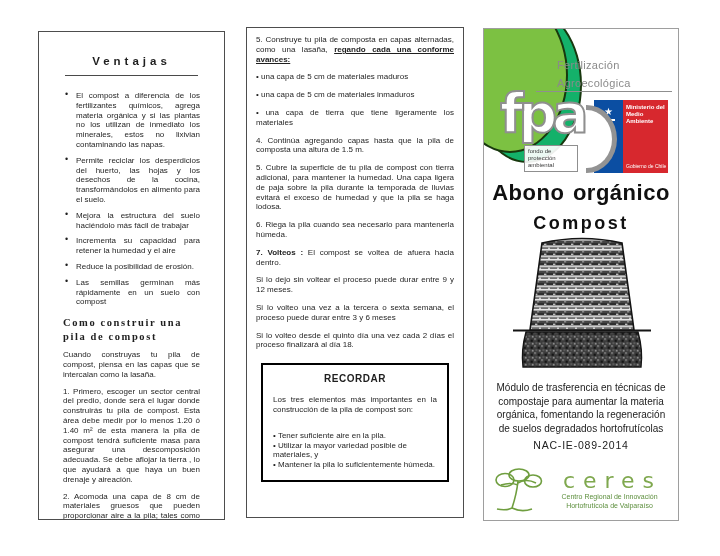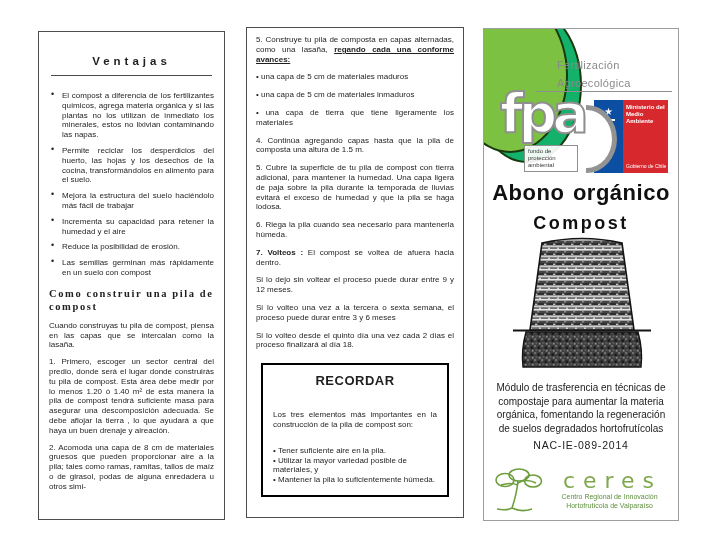--- a/index.html
+++ b/index.html
@@ -1,38 +1,38 @@
 <!DOCTYPE html>
 <html><head>
 <meta charset="utf-8">
 <style>
   html,body { margin:0; padding:0; }
   body {
     width:720px; height:556px; background:#ffffff; position:relative;
     font-family:"Liberation Sans", sans-serif; color:#1f1f1f; overflow:hidden;
   }
   .panel { position:absolute; background:#fff; overflow:hidden; box-sizing:border-box; }
-  #left-panel   { left:38px;  top:31px; width:187px; height:489px; border:1px solid #4d4d4d; padding:0 10px; }
+  #left-panel   { left:38px;  top:31px; width:187px; height:489px; border:1px solid #4d4d4d; padding:0 24px; }
   #middle-panel { left:246px; top:27px; width:218px; height:491px; border:1px solid #4d4d4d; padding:7px 9px 0; }
   #right-panel  { left:483px; top:28px; width:196px; height:493px; border:1px solid #9e9e9e; }
 
   
   .v-title { margin-top:23px; text-align:center; font-weight:bold; font-size:11.5px; letter-spacing:4px; }
   .v-rule  { height:1px; background:#4a4a4a; margin:8px 2px 15px; }
   .b-item  { position:relative; padding-left:13px; margin-bottom:6px; font-size:8px; line-height:9.8px; text-align:justify; }
   .b-item::before { content:"•"; position:absolute; left:2px; top:-1px; font-size:9px; }
   .sec-head { font-family:"Liberation Serif", serif; font-weight:bold; font-size:10.5px; letter-spacing:1.6px; line-height:13.5px; margin:9px 0 7px; }
   .para { font-size:8px; line-height:9.8px; text-align:justify; margin:0 0 7px; }
 
   
   .bu { font-weight:bold; text-decoration:underline; }
   .bold { font-weight:bold; }
   .m-gap { margin-bottom:8px; }
   .remember { border:2px solid #000; margin:13px 5px 0; padding:8px 10px 10px; }
-  .remember-title { text-align:center; font-weight:bold; font-size:13px; letter-spacing:.5px; margin-bottom:22px; }
+  .remember-title { text-align:center; font-weight:bold; font-size:10px; letter-spacing:.5px; margin-bottom:11px; }
   .remember .line { font-size:8px; line-height:9.8px; }
   .remember .intro { margin-bottom:16px; text-align:justify; }
 
   
   .tree-blob { position:absolute; border-radius:50%; border:2.5px solid #18380e; z-index:1; }
   .tree-dark  { left:-12px; top:-22px; width:106px; height:152px; }
   .tree-light { left:-32px; top:-32px; width:112px; height:152px; }
   .program { position:absolute; left:73px; top:27px; z-index:2; color:#8a8a8a; font-size:11px; line-height:18px; letter-spacing:.3px; }
   .program-rule { position:absolute; left:52px; right:6px; top:62px; height:1.3px; background:#8f8f8f; z-index:2; }
   .fpa { position:absolute; left:16px; top:58px; z-index:3; width:110px; height:100px; }

